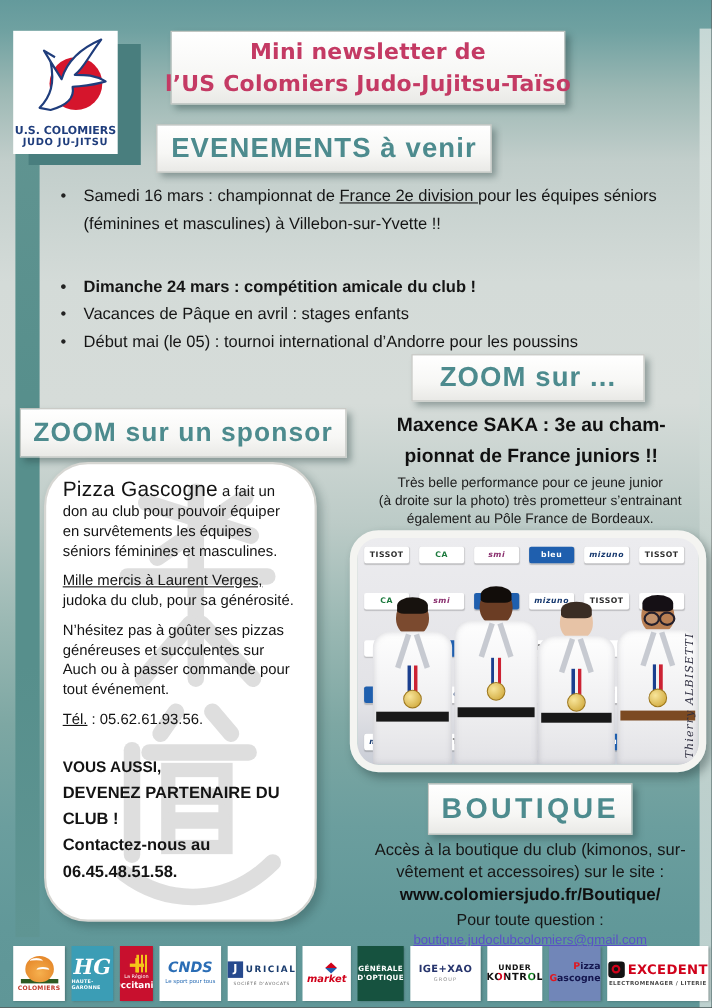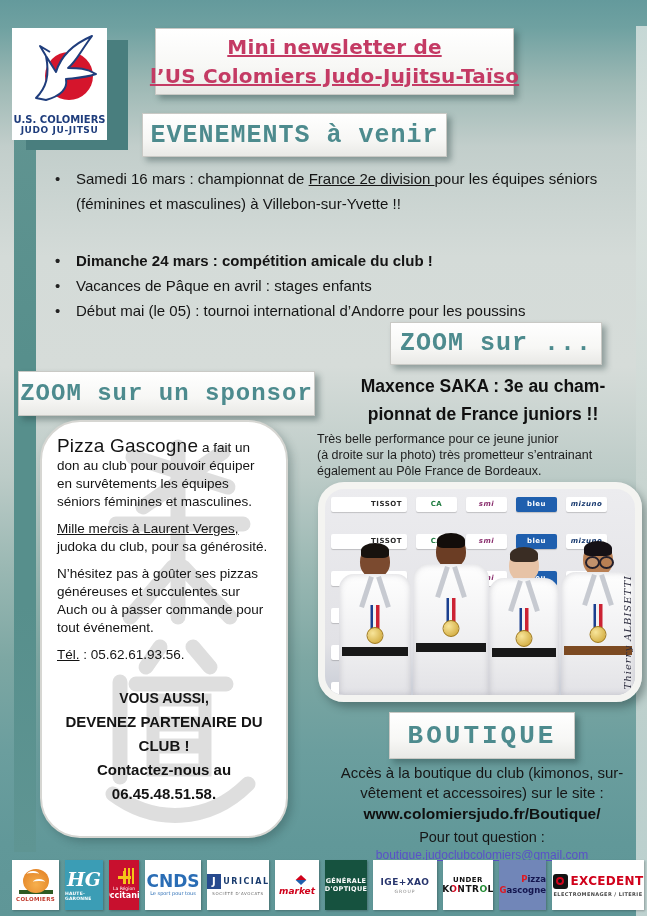--- a/index.html
+++ b/index.html
@@ -22,47 +22,47 @@
     display:flex;flex-direction:column;align-items:center;justify-content:flex-end;padding-bottom:5px;box-sizing:border-box;}
   .logo-box svg{position:absolute;top:4px;left:4px;}
   .club-line1{font-family:"DejaVu Sans",sans-serif;font-weight:800;font-size:10px;color:#1f3d7c;z-index:2;}
   .club-line2{font-family:"DejaVu Sans",sans-serif;font-weight:800;font-size:9px;color:#1f3d7c;letter-spacing:.6px;z-index:2;}
   
   .white-box{position:absolute;background:linear-gradient(180deg,#ffffff 0%,#f7f7f5 60%,#e9e9e6 100%);
     border:1px solid #c9c9c5;box-shadow:4px 4px 6px rgba(30,55,55,.38);
     display:flex;align-items:center;justify-content:center;}
   .title-box{left:155px;top:28px;width:357px;height:65px;flex-direction:column;}
   .title-box div{font-family:"DejaVu Sans",sans-serif;font-weight:800;font-size:20px;
-    line-height:29px;color:#c43a64;letter-spacing:.2px;white-space:nowrap;text-decoration:underline;}
-  .hdr{font-family:Liberation Mono, monospace;font-weight:800;color:#4d8b8e;letter-spacing:1px;white-space:nowrap;text-align:center;}
+    line-height:29px;color:#c43a64;letter-spacing:.2px;white-space:nowrap;}
+  .hdr{font-family:Liberation Sans, sans-serif;font-weight:800;color:#4d8b8e;letter-spacing:1px;white-space:nowrap;text-align:center;}
   .hdr-evenements{left:142px;top:113px;width:303px;height:42px;font-size:25px;}
-  .hdr-zoomsur{left:390px;top:322px;width:210px;height:41px;font-size:25px;}
+  .hdr-zoomsur{left:374px;top:322px;width:210px;height:41px;font-size:25px;}
   .hdr-sponsor{left:18px;top:371px;width:295px;height:43px;font-size:24px;}
   .hdr-boutique{left:389px;top:712px;width:184px;height:45px;font-size:26px;letter-spacing:3px;}
   
   .events{position:absolute;left:40px;top:166px;width:594px;list-style:none;margin:0;padding:0;
     font-size:15px;color:#151515;}
   .events li{position:relative;padding-left:36px;line-height:25px;}
   .events li::before{content:"•";position:absolute;left:15px;top:0;font-size:15px;color:#222;}
   .events .bold{font-weight:700;margin-top:32px;}
   .events .u{text-decoration:underline;}
   
   .maxence-title{position:absolute;left:320px;top:372px;width:326px;text-align:center;
     font-weight:700;font-size:17.5px;line-height:28px;color:#101010;}
-  .maxence-sub{position:absolute;left:317px;top:431px;width:330px;text-align:left;
+  .maxence-sub{position:absolute;left:317px;top:431px;width:330px;text-align:center;
     font-size:12.5px;line-height:16px;color:#1c1c1c;}
   
   .photo{position:absolute;left:318px;top:482px;width:310px;height:206px;
     border:7px solid #f4f4f1;border-radius:26px;box-shadow:4px 5px 9px rgba(30,50,50,.4);
     background:linear-gradient(180deg,#ececef 0%,#e2e2e6 75%,#c9cdd6 100%);overflow:hidden;}
   .wall{position:absolute;inset:0;display:flex;flex-wrap:wrap;gap:22px 9px;padding:8px 6px;box-sizing:border-box;}
   .chip{width:41px;height:15px;background:#fff;border-radius:2px;box-shadow:0 1px 1px rgba(0,0,0,.18);
     font-family:"DejaVu Sans",sans-serif;font-weight:700;font-size:7px;line-height:15px;text-align:center;
     letter-spacing:.5px;overflow:hidden;}
-  .chip:nth-child(5n+1){color:#2b2b2b;padding-left:35px;}
+  .chip:nth-child(5n+1){color:#2b2b2b;}
   .chip:nth-child(5n+2){color:#1d7a3e;}
   .chip:nth-child(5n+3){color:#8a2f6e;font-style:italic;}
   .chip:nth-child(5n+4){background:#1f5fae;color:#fff;}
   .chip:nth-child(5n){color:#16386e;font-style:italic;}
   .judoka{position:absolute;bottom:0;}
   .head{position:relative;width:30px;height:33px;border-radius:50% 50% 46% 46%;margin:0 auto;}
   .hair{position:absolute;top:-2px;left:1px;right:1px;height:15px;border-radius:50% 50% 22% 22%;}
   .glasses{position:absolute;top:13px;left:2px;width:11px;height:9px;border:2px solid #241f2b;border-radius:50%;background:rgba(255,255,255,.15);}
   .glasses::after{content:"";position:absolute;left:12px;top:-2px;width:11px;height:9px;border:2px solid #241f2b;border-radius:50%;}
   .gi{position:relative;margin-top:-4px;height:calc(100% - 29px);
@@ -82,21 +82,21 @@
     font-family:"DejaVu Serif",serif;font-style:italic;font-size:10px;color:#2e2e40;letter-spacing:1px;z-index:5;}
   
   .sponsor-card{position:absolute;left:40px;top:420px;width:248px;height:418px;background:#fff;
     border:2px solid #d6d6d2;border-radius:40px;box-shadow:4px 4px 8px rgba(30,55,55,.28);
     padding:15px 15px 0;box-sizing:border-box;overflow:hidden;}
   .kanji{position:absolute;left:18px;top:10px;opacity:.85;pointer-events:none;}
   .card-inner{position:relative;z-index:2;font-size:13.5px;line-height:18px;color:#141414;}
   .card-inner p{margin:0 0 9px;}
   .sponsor-name{font-size:19px;letter-spacing:.2px;}
   .card-inner .u{text-decoration:underline;}
-  .cta{margin-top:22px;text-align:center;font-weight:700;}
+  .cta{margin-top:22px;text-align:left;font-weight:700;}
   .cta div{line-height:24px;}
   .cta .c1{font-size:14px;}
   .cta .c2,.cta .c3{font-size:15px;}
   
   .boutique-block{position:absolute;left:317px;top:763px;width:330px;text-align:center;color:#161616;}
   .bq-line{font-size:15px;line-height:19.5px;}
   .bq-url{display:inline-block;margin-top:3px;font-size:15.5px;font-weight:700;color:#101010;text-decoration:none;}
   .bq-q{margin-top:6px;font-size:14.5px;}
   .bq-email{display:inline-block;margin-top:2px;font-size:12px;color:#5a50c8;text-decoration:underline;}
   
@@ -118,21 +118,21 @@
   .t-occitanie{width:30px;background:#c8102e;color:#fff;position:relative;}
   .oc-cross{position:relative;width:13px;height:13px;margin-bottom:2px;}
   .oc-cross::before,.oc-cross::after{content:"";position:absolute;background:#f5c518;}
   .oc-cross::before{left:5px;top:0;width:3px;height:13px;}
   .oc-cross::after{left:0;top:5px;width:13px;height:3px;}
   .oc-bars{position:absolute;right:5px;top:8px;width:10px;height:16px;
     background:repeating-linear-gradient(90deg,#f5c518 0 2px,transparent 2px 4px);}
   .t-occitanie .rg{font-size:4.5px;}
   .t-occitanie .nm{font-size:8px;font-weight:700;}
   .t-cnds{width:56px;}
-  .t-cnds .nm{font-size:17px;font-weight:800;color:#2a6db5;line-height:14px;}
+  .t-cnds .nm{font-size:13px;font-weight:800;color:#2a6db5;font-style:italic;line-height:14px;}
   .t-cnds .sub{font-size:5px;color:#2a6db5;margin-top:2px;}
   .t-juricial{width:62px;}
   .jrow{display:flex;align-items:center;gap:2px;}
   .jsq{width:15px;height:15px;background:#274a8e;color:#fff;font-size:10px;font-weight:800;
     display:flex;align-items:center;justify-content:center;}
   .t-juricial .rest{font-size:8px;font-weight:700;letter-spacing:1.5px;color:#1a3c6e;}
   .t-juricial .sub{font-size:4px;color:#6b6b6b;letter-spacing:.6px;margin-top:2px;}
   .t-market{width:44px;}
   .cfr{position:relative;width:14px;height:10px;margin-bottom:1px;}
   .cfr::before,.cfr::after{content:"";position:absolute;left:2px;border-left:9px solid transparent;border-right:9px solid transparent;transform:scaleX(.6);}
@@ -314,21 +314,21 @@
       </div>
 
     </div>
   </div>
 
   <div class="white-box hdr hdr-boutique">BOUTIQUE</div>
   <div class="boutique-block">
     <div class="bq-line">Accès à la boutique du club (kimonos, sur-</div>
     <div class="bq-line">vêtement et accessoires) sur le site :</div>
     <a class="bq-url" href="#">www.colomiersjudo.fr/Boutique/</a>
-    <div class="bq-q">Pour tout question :</div>
+    <div class="bq-q">Pour toute question :</div>
     <a class="bq-email" href="#">boutique.judoclubcolomiers@gmail.com</a>
   </div>
 
   <div class="partners">
     <div class="tile t-colomiers">
       <div class="sun">
           <span class="dove-mark"></span>
         </div>
       <div class="greenband"></div>
       <div class="nm">COLOMIERS</div>

